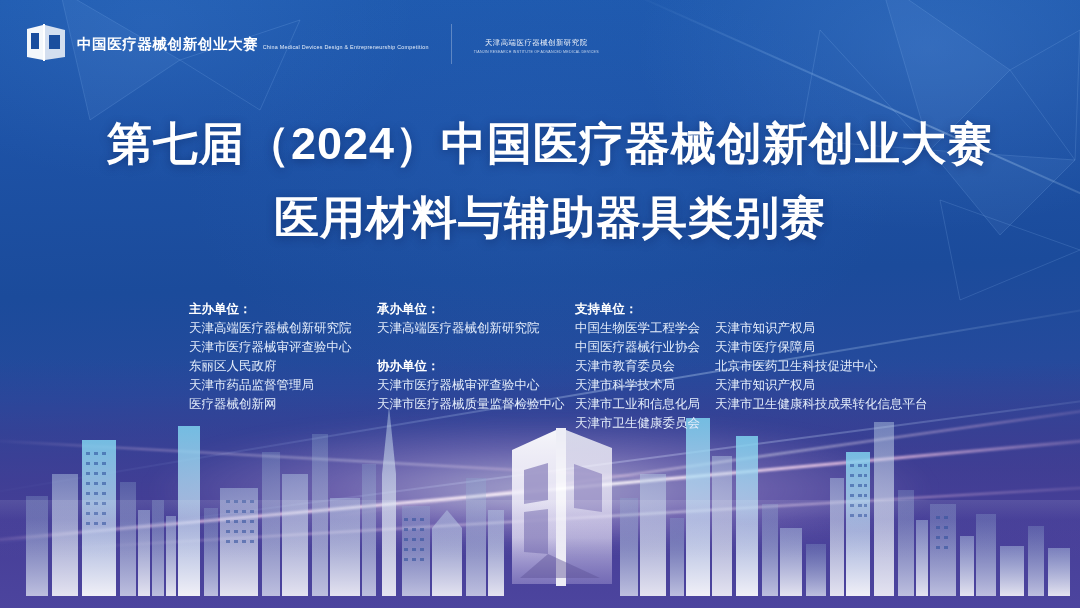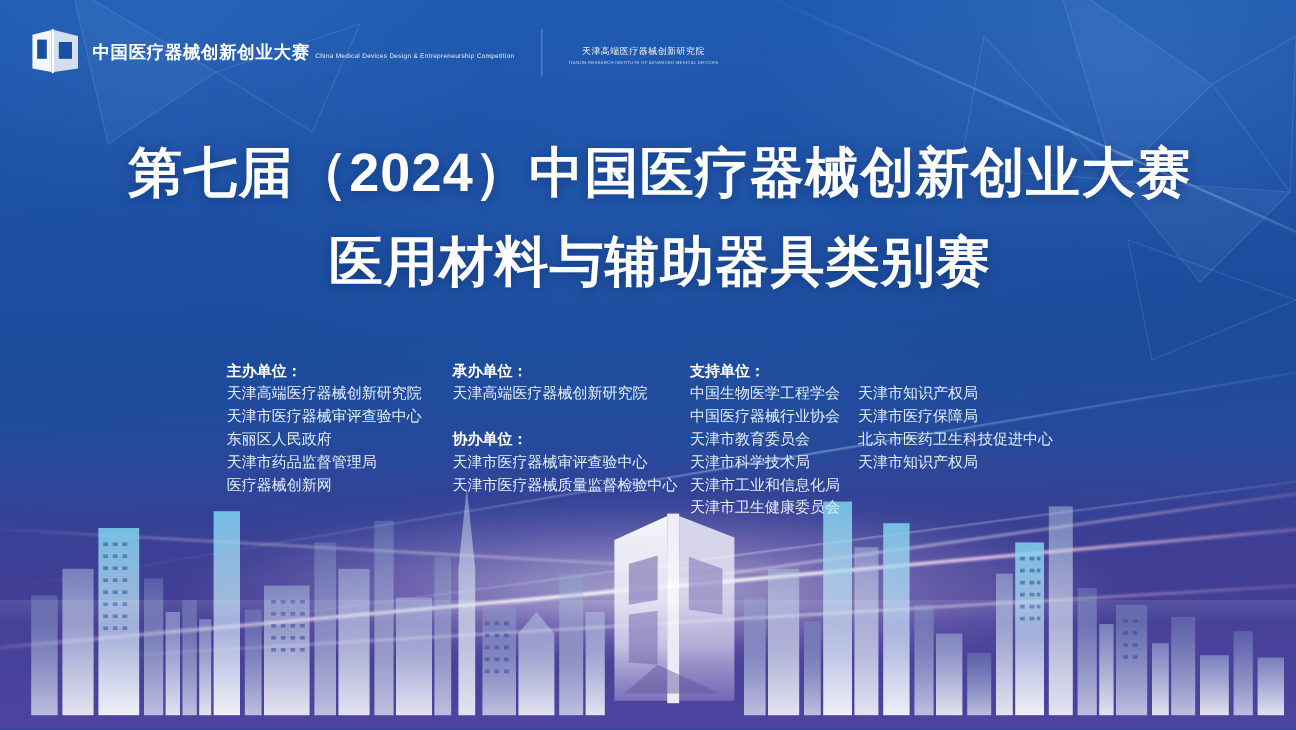--- a/index.html
+++ b/index.html
@@ -189,20 +189,21 @@
       <div class="org-item">天津市科学技术局</div>
       <div class="org-item">天津市工业和信息化局</div>
       <div class="org-item">天津市卫生健康委员会</div>
     </div>
 
     <div class="org-col c4">
       <div class="org-item">天津市知识产权局</div>
       <div class="org-item">天津市医疗保障局</div>
       <div class="org-item">北京市医药卫生科技促进中心</div>
       <div class="org-item">天津市知识产权局</div>
+      <div class="org-item">天津市卫生健康科技成果转化信息平台</div>
     </div>
   </div>
 
   <div class="bottom-wash"></div>
 
   <div class="skyline">
     <svg viewBox="0 0 1080 230" preserveAspectRatio="none" aria-hidden="true">
       <defs>
         <linearGradient id="bldA" x1="0" y1="0" x2="0" y2="1">
           <stop offset="0%" stop-color="#7fd2ef" stop-opacity=".85"></stop>

